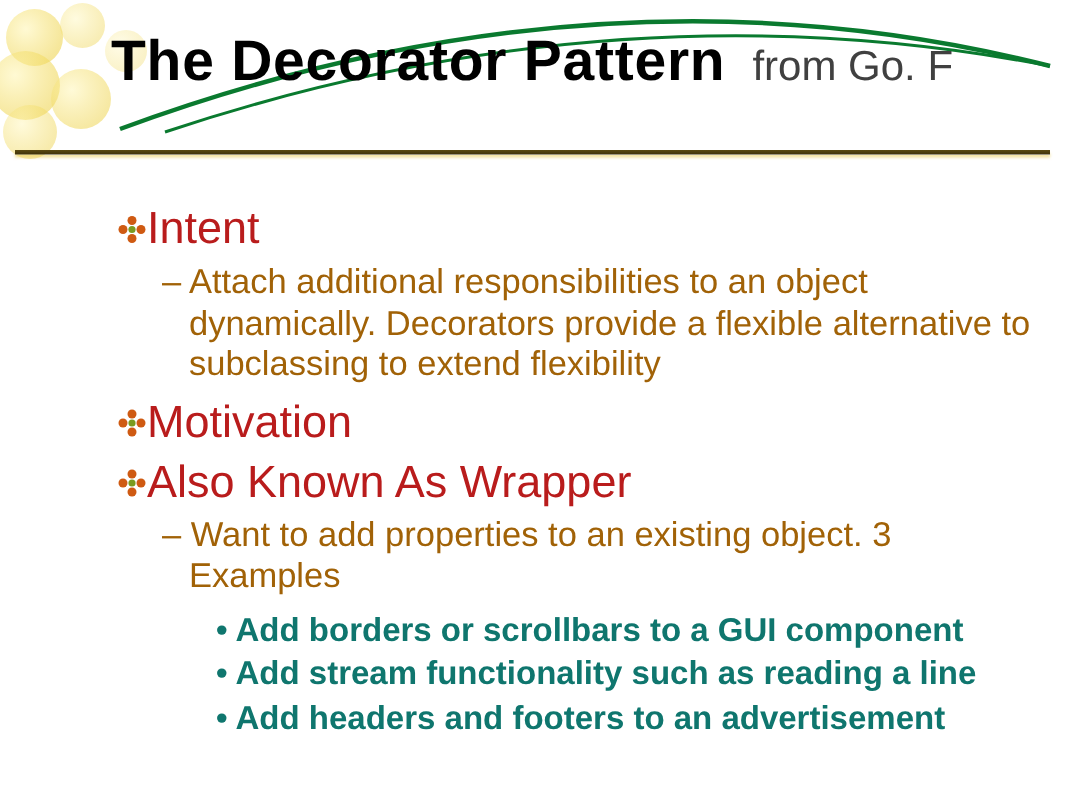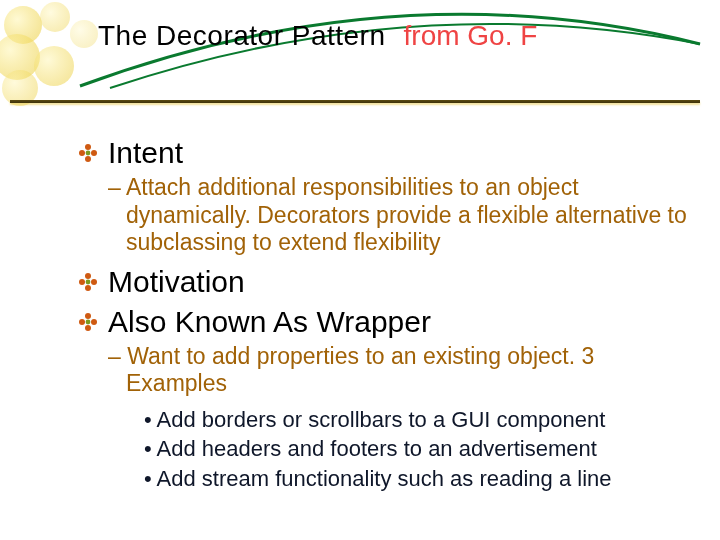--- a/index.html
+++ b/index.html
@@ -43,29 +43,28 @@
     position: absolute;
     top: 20px;
     left: 74px;
     right: 20px;
     height: 60px;
     display: flex;
     align-items: baseline;
     gap: 18px;
   }
   .title-main {
-    font-size: 28px;
-    font-weight: 400;
+    font-size: 38px;
+    font-weight: 700;
     color: #000;
     letter-spacing: 0.5px;
-    margin-left: 24px;
   }
   .title-sub {
     font-size: 28px;
-    color: #ef4444;
+    color: #404040;
   }
   .title-rule {
     position: absolute;
     top: 100px;
     left: 10px;
     width: 690px;
     height: 3px;
     background: linear-gradient(to bottom, #5b4a10 0%, #3e320b 100%);
     box-shadow: 0 2px 2px rgba(233,205,90,0.6);
   }
@@ -73,25 +72,24 @@
   
   .body {
     position: absolute;
     top: 130px;
     left: 78px;
     right: 30px;
   }
 
   .lvl1 {
     font-size: 30px;
-    color: #000000;
+    color: #b91c1c;
     margin: 6px 0 4px 0;
     display: flex;
     align-items: center;
-    gap: 10px;
   }
   .lvl1 .bullet-icon {
     width: 20px;
     height: 20px;
     flex: 0 0 20px;
   }
 
   .lvl2 {
     font-size: 23px;
     color: #a16207;
@@ -99,25 +97,26 @@
     line-height: 1.2;
     text-indent: -18px;
     padding-left: 18px;
   }
   .lvl2::before {
     content: "– ";
   }
 
   .lvl3 {
     font-size: 22px;
-    color: #0f172a;
+    color: #0f766e;
     margin: 2px 0 2px 66px;
     line-height: 1.25;
     text-indent: -16px;
     padding-left: 16px;
+    font-weight: bold;
   }
   .lvl3::before {
     content: "• ";
   }
 
   
   .bullet-icon svg { display:block; }
 </style>
 </head>
 <body>
@@ -185,16 +184,16 @@
             <circle cx="4" cy="10" r="3"></circle>
           </g>
           <circle cx="10" cy="10" r="2.4" fill="#7a9b1f"></circle>
         </svg>
     </span>
     <span>Also Known As Wrapper</span>
   </div>
   <div class="lvl2">Want to add properties to an existing object. 3 Examples</div>
 
   <div class="lvl3">Add borders or scrollbars to a GUI component</div>
+  <div class="lvl3">Add stream functionality such as reading a line</div>
   <div class="lvl3">Add headers and footers to an advertisement</div>
-  <div class="lvl3">Add stream functionality such as reading a line</div>
 
 </div>
 
 </body></html>

